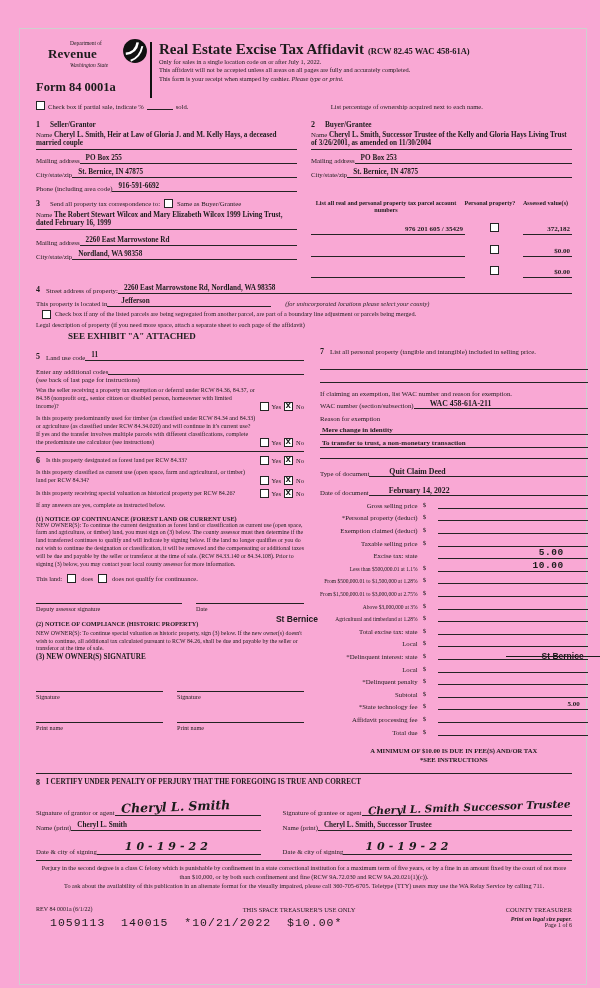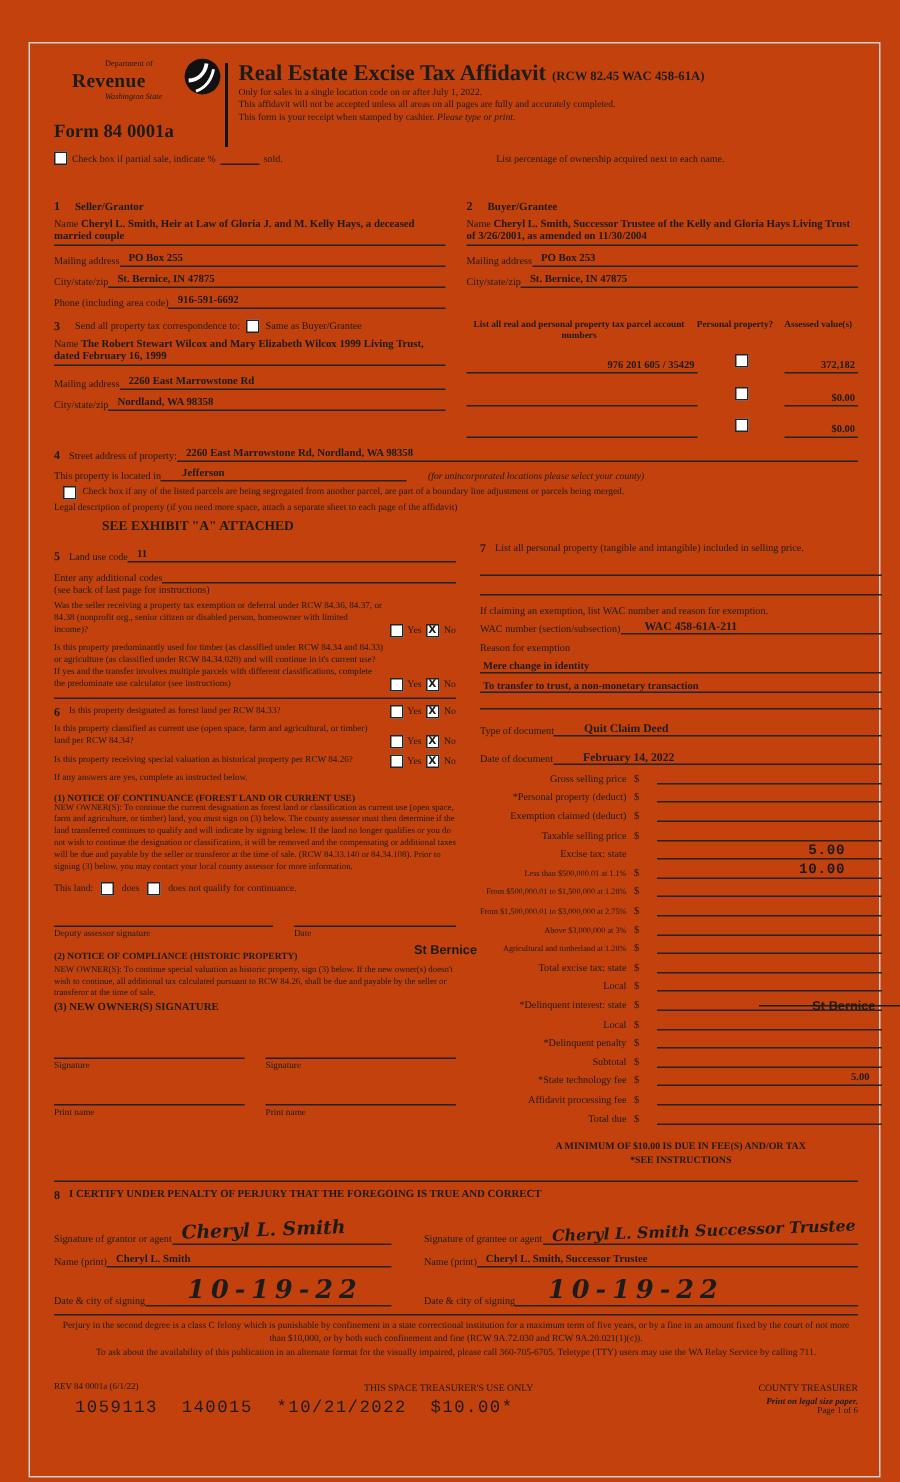--- a/index.html
+++ b/index.html
@@ -1,16 +1,16 @@
 <!DOCTYPE html>
 <html><head>
 <meta charset="utf-8">
 <style>
   html,body{margin:0;padding:0;background:#fff;}
-  .page{width:600px;height:988px;background:#c2410c;position:relative;overflow:hidden;
+  .page{width:600px;height:988px;background:#f9a8d4;position:relative;overflow:hidden;
         font-family:"Liberation Serif",serif;color:#1c1c1c;}
   .scan-frame{position:absolute;left:19px;top:28px;right:13px;bottom:3px;border:1px solid #cfcfcf;pointer-events:none;}
   .content{position:absolute;left:36px;right:28px;top:40px;}
 
   
   .b{font-weight:bold;}
   .i{font-style:italic;}
   .fill{flex:1;border-bottom:1px solid #242424;min-height:9px;padding:0 2px 0 6px;}
   .val{font-weight:bold;font-size:7.2px;}
   .lbl{font-size:6.8px;white-space:nowrap;}
@@ -32,21 +32,21 @@
   .hdr-title{font-size:15px;font-weight:bold;}
   .hdr-title-code{font-size:8.5px;font-weight:bold;}
   .hdr-note{font-size:6.4px;line-height:1.3;}
 
   .partial-row{display:flex;margin-top:3px;align-items:flex-end;}
   .partial-left{display:flex;gap:3px;align-items:flex-end;font-size:6.6px;width:55%;}
   .short-line{display:inline-block;width:26px;border-bottom:1px solid #222;height:7px;}
   .ownership{font-size:6.6px;}
 
   
-  .two-col{display:grid;grid-template-columns:1fr 1fr;column-gap:14px;margin-top:17px;}
+  .two-col{display:grid;grid-template-columns:1fr 1fr;column-gap:14px;margin-top:3px;}
   .sec-title{font-size:7.3px;font-weight:bold;}
   .name-block{font-size:6.8px;border-bottom:1px solid #242424;padding-bottom:1px;min-height:17px;}
   .frow{display:flex;align-items:flex-end;margin-top:4px;}
 
   
   .sec3-grid{display:grid;grid-template-columns:1fr 1fr;column-gap:14px;margin-top:7px;}
   .ptable-hdr{display:flex;font-size:6.2px;font-weight:bold;text-align:center;line-height:1.2;}
   .ptable-row{display:flex;align-items:flex-end;margin-top:3.5px;text-align:right;}
   .pt-c1{width:150px;}
   .pt-c2{width:58px;text-align:center;}
@@ -93,21 +93,21 @@
   .plainval{font-weight:bold;font-size:7px;position:absolute;right:8px;bottom:1px;}
   .struckstamp{font-family:"Liberation Sans",sans-serif;font-weight:bold;font-size:8.5px;position:absolute;right:4px;bottom:-2px;white-space:nowrap;}
   .struckstamp::after{content:"";position:absolute;left:-36px;right:-28px;top:52%;border-top:1.7px solid #1c1c1c;}
   .minimum{font-size:6.6px;font-weight:bold;text-align:center;margin-top:10px;line-height:1.5;}
 
   
   .certify-h{display:flex;margin-top:8px;border-top:1px solid #242424;padding-top:4px;}
   .certify-grid{display:grid;grid-template-columns:1fr 1fr;column-gap:22px;margin-top:4px;}
   .script{font-family:"DejaVu Serif",serif;font-style:italic;font-weight:bold;font-size:12.5px;display:inline-block;transform:rotate(-2deg);white-space:nowrap;}
   .script-sm{font-size:10.5px;}
-  .script-date{font-family:"DejaVu Serif",serif;font-style:italic;font-weight:bold;font-size:17px;letter-spacing:4px;display:inline-block;}
+  .script-date{font-family:"DejaVu Serif",serif;font-style:italic;font-weight:bold;font-size:11px;letter-spacing:4px;display:inline-block;}
 
   .perjury{border-top:1.2px solid #242424;margin-top:5px;padding-top:3px;font-size:6.3px;text-align:center;line-height:1.38;}
 
   
   .footer-row{display:flex;justify-content:space-between;align-items:flex-start;margin-top:16px;}
   .rev{font-size:6px;}
   .treasurer{font-size:6.5px;}
   .county{font-size:6.5px;}
   .receipt-row{display:flex;justify-content:space-between;margin-top:3px;}
   .receipt{font-family:"Liberation Mono",monospace;font-size:11.5px;letter-spacing:1px;white-space:pre;margin-left:14px;}

